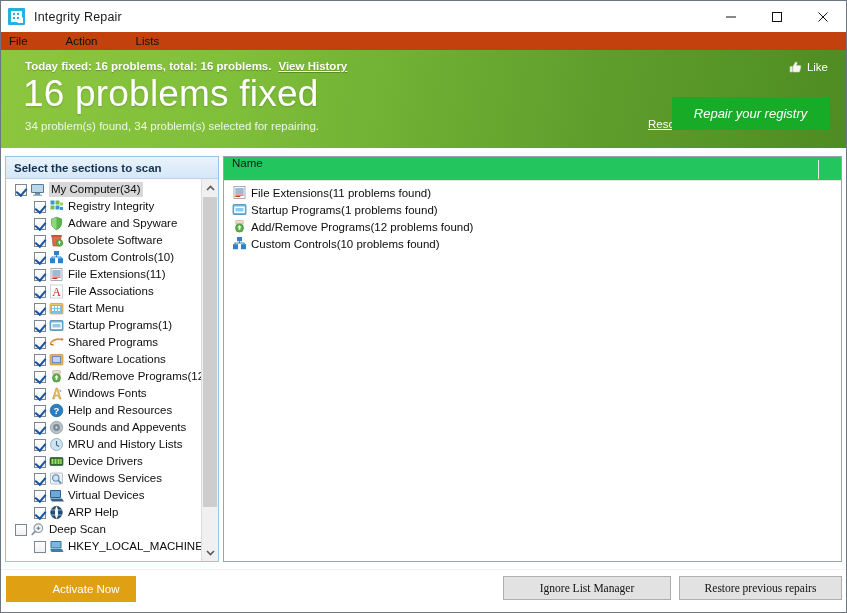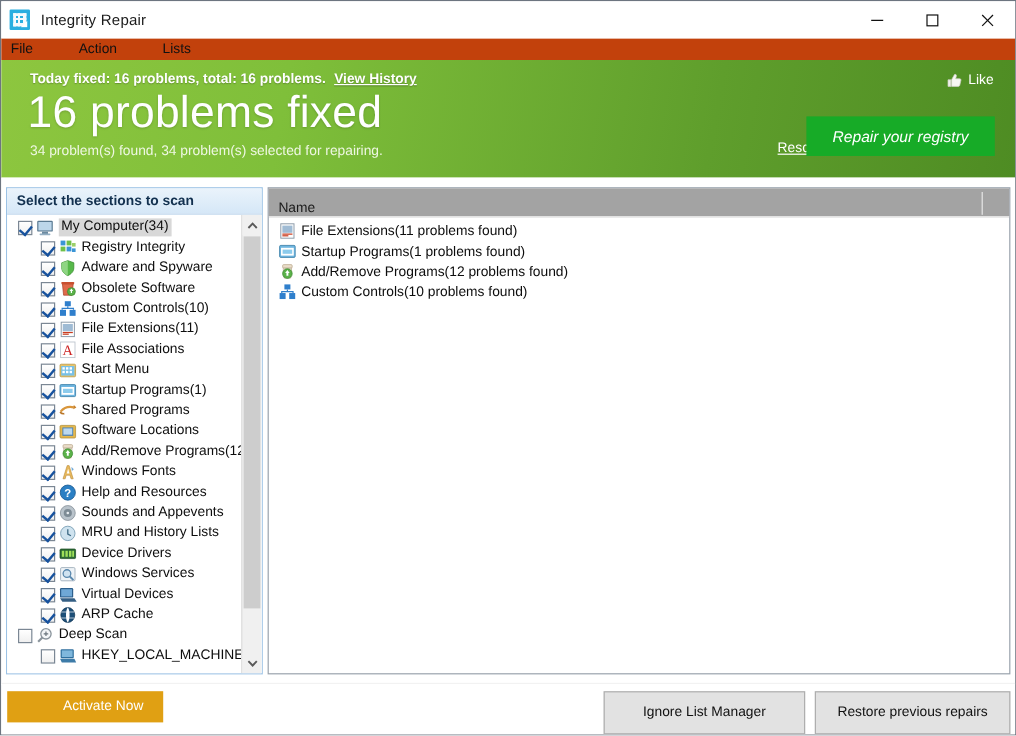--- a/index.html
+++ b/index.html
@@ -241,23 +241,23 @@
   .right-panel {
     position: absolute;
     left: 222px; top: 8px;
     width: 619px; height: 406px;
     border: 1px solid #9aa3ad;
     background: #ffffff;
   }
   .rp-header {
     height: 24px;
     border-bottom: 1px solid #e2e2e2;
-    display: flex; align-items: flex-end;
-    position: relative;
-    background: #a3a3a3;
+    display: flex; align-items: flex-start;
+    position: relative;
+    background: #22c55e;
   }
   .rp-col-name {
     font-size: 11.5px; color: #1a1a1a;
     padding-left: 8px;
   }
   .rp-col-divider {
     position: absolute;
     right: 22px; top: 3px;
     width: 1px; height: 19px;
     background: #e6e6e6;
@@ -288,27 +288,27 @@
     color: #ffffff;
     font-size: 11.5px;
     display: flex; align-items: center; justify-content: center;
     border: none;
     font-family: "Liberation Sans", sans-serif;
     padding-left: 36px;
   }
   .ftr-btn {
     position: absolute;
     top: 6px;
-    height: 36px;
+    height: 24px;
     background: #e2e2e2;
     border: 1px solid #aeaeae;
     color: #111;
     font-size: 11.5px;
     display: flex; align-items: center; justify-content: center;
-    font-family: Liberation Sans, sans-serif;
+    font-family: Liberation Serif, serif;
   }
   .btn-ignore { left: 502px; width: 168px; }
   .btn-restore { left: 678px; width: 163px; }
 </style>
 </head>
 <body>
 
 <div class="app">
 
   <div class="titlebar">
@@ -593,21 +593,21 @@
             </div>
             <div class="trow indent">
               <span class="cbx on"></span>
               <span class="ticon">
                 <svg width="15" height="15" viewBox="0 0 15 15">
                   <ellipse cx="7.5" cy="7.5" rx="5.8" ry="6.2" fill="#1d4f78" stroke="#123754" stroke-width=".6"></ellipse>
                   <path d="M7.5 1.3c2 2 2 10.4 0 12.4-2-2-2-10.4 0-12.4z" fill="#ffffff"></path>
                   <path d="M2 5h11M2 10h11" stroke="#ffffff" stroke-width=".8" opacity=".7"></path>
                 </svg>
               </span>
-              <span class="tlabel">ARP Cache</span>
+              <span class="tlabel">ARP Help</span>
             </div>
             <div class="trow">
               <span class="cbx"></span>
               <span class="ticon">
                 <svg width="15" height="15" viewBox="0 0 15 15">
                   <circle cx="8.3" cy="6.2" r="4.3" fill="#f3f6f8" stroke="#8a949c" stroke-width="1.1"></circle>
                   <path d="M6.4 6.2h3.8M8.3 4.3v3.8" stroke="#6a747c" stroke-width="1"></path>
                   <path d="M5.3 9.3L1.8 12.8" stroke="#8a949c" stroke-width="1.8"></path>
                 </svg>
               </span>

